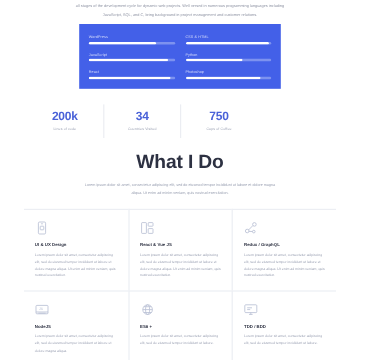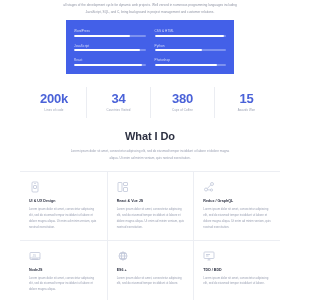--- a/index.html
+++ b/index.html
@@ -60,37 +60,37 @@
     grid-template-columns: repeat(4, 1fr);
     padding: 0 22px;
   }
   .stat {
     text-align: center;
     padding: 5px 2px 6px 2px;
     border-left: 0.6px solid #ebedf2;
   }
   .stat:first-child { border-left: none; }
   .stat-value {
-    font-size: 13px;
+    font-size: 10px;
     font-weight: bold;
     color: #4a62d8;
     letter-spacing: -0.2px;
     line-height: 1.1;
   }
   .stat-label {
     margin-top: 2.5px;
     font-size: 2.9px;
     color: #9aa0b2;
     letter-spacing: .12px;
   }
 
   
   .whatido { margin-top: 12px; text-align: center; padding: 0 66px; }
   .whatido h2 {
-    font-size: 11px;
+    font-size: 16px;
     font-weight: bold;
     color: #2d3142;
     letter-spacing: -0.1px;
   }
   .whatido p {
     margin-top: 6px;
     font-size: 3.1px;
     line-height: 2.1;
     color: #9aa0b2;
   }
@@ -180,26 +180,22 @@
   <section class="stats">
     <div class="stat">
       <div class="stat-value">200k</div>
       <div class="stat-label">Lines of code</div>
     </div>
     <div class="stat">
       <div class="stat-value">34</div>
       <div class="stat-label">Countries Visited</div>
     </div>
     <div class="stat">
-      <div class="stat-value">380</div>
+      <div class="stat-value">750</div>
       <div class="stat-label">Cups of Coffee</div>
-    </div>
-    <div class="stat">
-      <div class="stat-value">15</div>
-      <div class="stat-label">Awards Won</div>
     </div>
   </section>
 
   <section class="whatido">
     <h2>What I Do</h2>
     <p>Lorem ipsum dolor sit amet, consectetur adipiscing elit, sed do eiusmod tempor incididunt ut labore et dolore magna aliqua. Ut enim ad minim veniam, quis nostrud exercitation.</p>
   </section>
 
   <section class="services">
 

